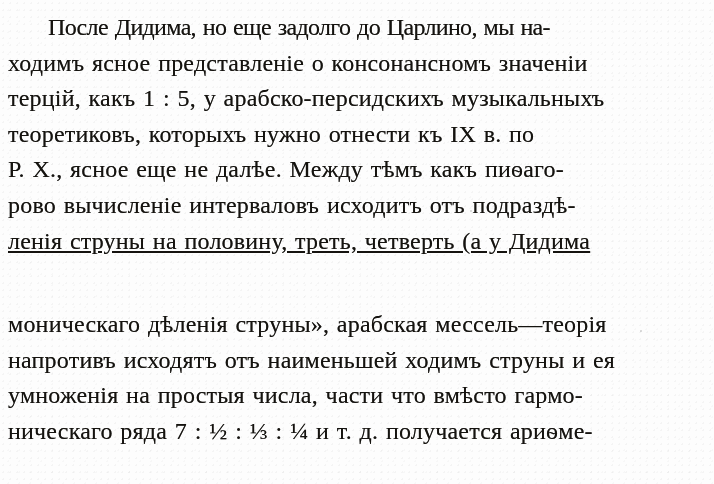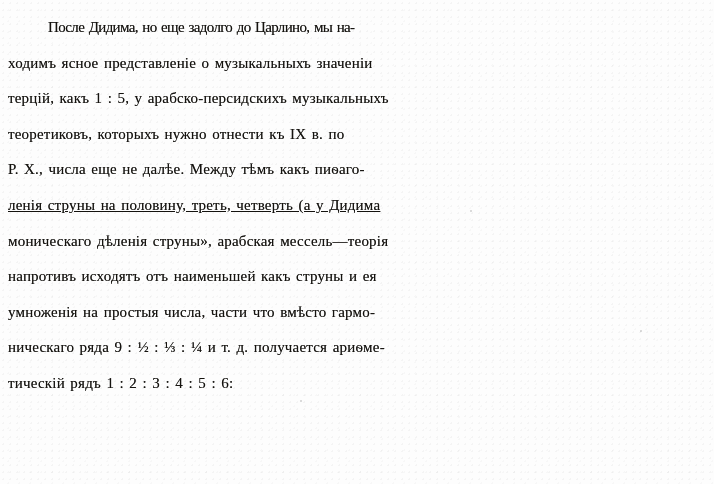--- a/index.html
+++ b/index.html
@@ -29,21 +29,21 @@
     left: 0;
     top: 0;
     width: 714px;
     height: 484px;
     padding: 10px 8px 0 8px;
     box-sizing: border-box;
   }
   .para {
     margin: 0;
     color: #15130f;
-    font-size: 15px;
+    font-size: 24px;
     line-height: 35.6px;
     text-align: justify;
     text-indent: 40px;
     letter-spacing: 0.2px;
     word-spacing: 1.5px;
     -webkit-font-smoothing: none;
     text-shadow: 0 0 0.4px rgba(0,0,0,0.55);
   }
   .noise {
     position: absolute;
@@ -52,29 +52,29 @@
     border-radius: 50%;
   }
 </style>
 </head>
 <body>
 
 <div class="page">
   <div class="scan">
     <p class="para" style="text-indent: 0px;">
       <span style="display: block; white-space: nowrap; text-align: justify; text-indent: 40px; width: 690px; overflow: visible; transform-origin: left center; letter-spacing: -0.67px;">После Дидима, но еще задолго до Царлино, мы на-</span>
-      <span style="display: block; white-space: nowrap; text-align: justify; width: 690px; overflow: visible; transform-origin: left center; letter-spacing: 0.2px;">ходимъ ясное представленіе о музыкальныхъ значеніи</span>
+      <span style="display: block; white-space: nowrap; text-align: justify; width: 690px; overflow: visible; transform-origin: left center; letter-spacing: 0.2px;">ходимъ ясное представленіе о консонансномъ значеніи</span>
       <span style="display: block; white-space: nowrap; text-align: justify; width: 690px; overflow: visible; transform-origin: left center; letter-spacing: 0.2px;">терцій, какъ 1 : 5, у арабско-персидскихъ музыкальныхъ</span>
       <span style="display: block; white-space: nowrap; text-align: justify; width: 690px; overflow: visible; transform-origin: left center; letter-spacing: 0.2px; font-family: Liberation Serif, serif;">теоретиковъ, которыхъ нужно отнести къ IX в. по</span>
-      <span style="display: block; white-space: nowrap; text-align: justify; width: 690px; overflow: visible; transform-origin: left center; letter-spacing: 0.2px;">Р. Х., числа еще не далѣе. Между тѣмъ какъ пиѳаго-</span>
+      <span style="display: block; white-space: nowrap; text-align: justify; width: 690px; overflow: visible; transform-origin: left center; letter-spacing: 0.2px;">Р. Х., ясное еще не далѣе. Между тѣмъ какъ пиѳаго-</span>
+      <span style="display: block; white-space: nowrap; text-align: justify; width: 690px; overflow: visible; transform-origin: left center; letter-spacing: 0.2px;">рово вычисленіе интерваловъ исходитъ отъ подраздѣ-</span>
       <span style="display: block; white-space: nowrap; text-align: justify; width: 690px; overflow: visible; transform-origin: left center; letter-spacing: 0.2px; text-decoration: underline;">ленія струны на половину, треть, четверть (а у Дидима</span>
-      <span style="display: block; white-space: nowrap; text-align: justify; width: 690px; overflow: visible; transform-origin: left center; letter-spacing: 0.2px;">моническаго дѣленія струны», арабская мессель—теорія</span>
-      <span style="display: block; white-space: nowrap; text-align: justify; width: 690px; overflow: visible; transform-origin: left center; letter-spacing: 0.2px;">напротивъ исходятъ отъ наименьшей какъ струны и ея</span>
+      <span style="display: block; white-space: nowrap; text-align: justify; width: 690px; overflow: visible; transform-origin: left center; letter-spacing: 0.2px; margin-top: 48px;">моническаго дѣленія струны», арабская мессель—теорія</span>
+      <span style="display: block; white-space: nowrap; text-align: justify; width: 690px; overflow: visible; transform-origin: left center; letter-spacing: 0.2px;">напротивъ исходятъ отъ наименьшей ходимъ струны и ея</span>
       <span style="display: block; white-space: nowrap; text-align: justify; width: 690px; overflow: visible; transform-origin: left center; letter-spacing: 0.2px;">умноженія на простыя числа, части что вмѣсто гармо-</span>
-      <span style="display: block; white-space: nowrap; text-align: justify; width: 690px; overflow: visible; transform-origin: left center; letter-spacing: 0.2px;">ническаго ряда 9 : ½ : ⅓ : ¼ и т. д. получается ариѳме-</span>
-      <span style="display: block; white-space: nowrap; text-align: justify; width: 690px; overflow: visible;">тическій рядъ 1 : 2 : 3 : 4 : 5 : 6:</span>
+      <span style="display: block; white-space: nowrap; text-align: justify; width: 690px; overflow: visible; transform-origin: left center; letter-spacing: 0.2px;">ническаго ряда 7 : ½ : ⅓ : ¼ и т. д. получается ариѳме-</span>
     </p>
   </div>
   <div class="noise" style="left:120px;top:62px;width:2px;height:2px;"></div>
   <div class="noise" style="left:470px;top:210px;width:2px;height:2px;"></div>
   <div class="noise" style="left:300px;top:400px;width:2px;height:2px;"></div>
   <div class="noise" style="left:640px;top:330px;width:2px;height:2px;"></div>
 </div>
 
 </body></html>

